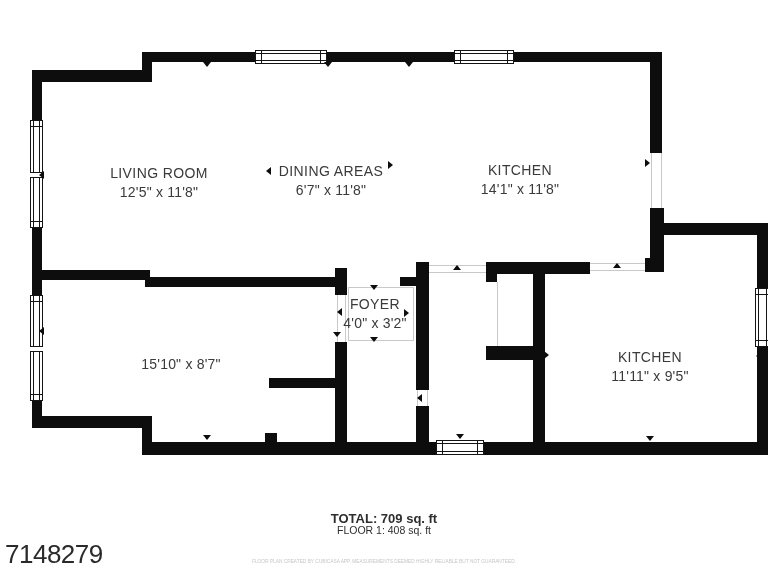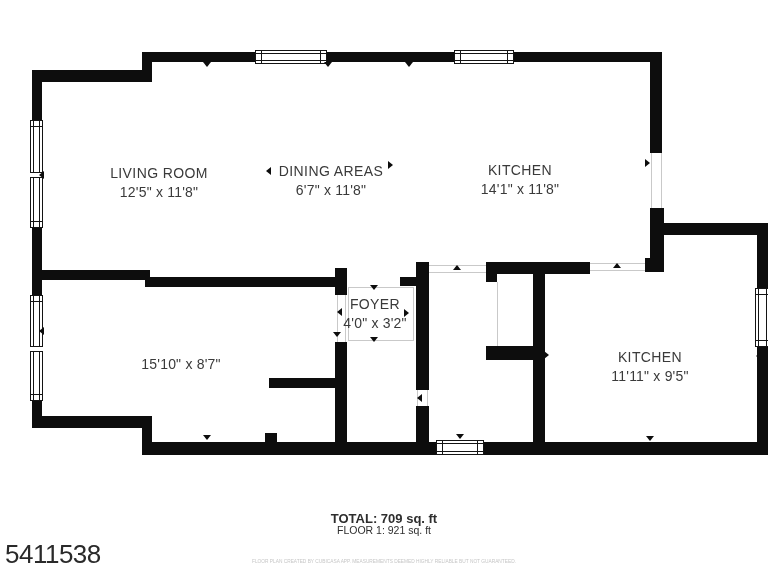--- a/index.html
+++ b/index.html
@@ -156,21 +156,21 @@
         <div class="dm">15'10" x 8'7"</div>
       </div>
       <div class="room-label" style="left: 633px; top: 367px;">
         <div class="nm">KITCHEN</div>
         <div class="dm">11'11" x 9'5"</div>
       </div>
     </div>
 
   <div id="footer">
     <div class="t1">TOTAL: 709 sq. ft</div>
-    <div class="t2">FLOOR 1: 921 sq. ft</div>
+    <div class="t2">FLOOR 1: 408 sq. ft</div>
   </div>
 
   <div id="disclaimer">
     <span>FLOOR PLAN CREATED BY CUBICASA APP. MEASUREMENTS DEEMED HIGHLY RELIABLE BUT NOT GUARANTEED.</span>
   </div>
 
-  <div id="plan-id">5411538</div>
+  <div id="plan-id">7148279</div>
 </div>
 
 </body></html>

